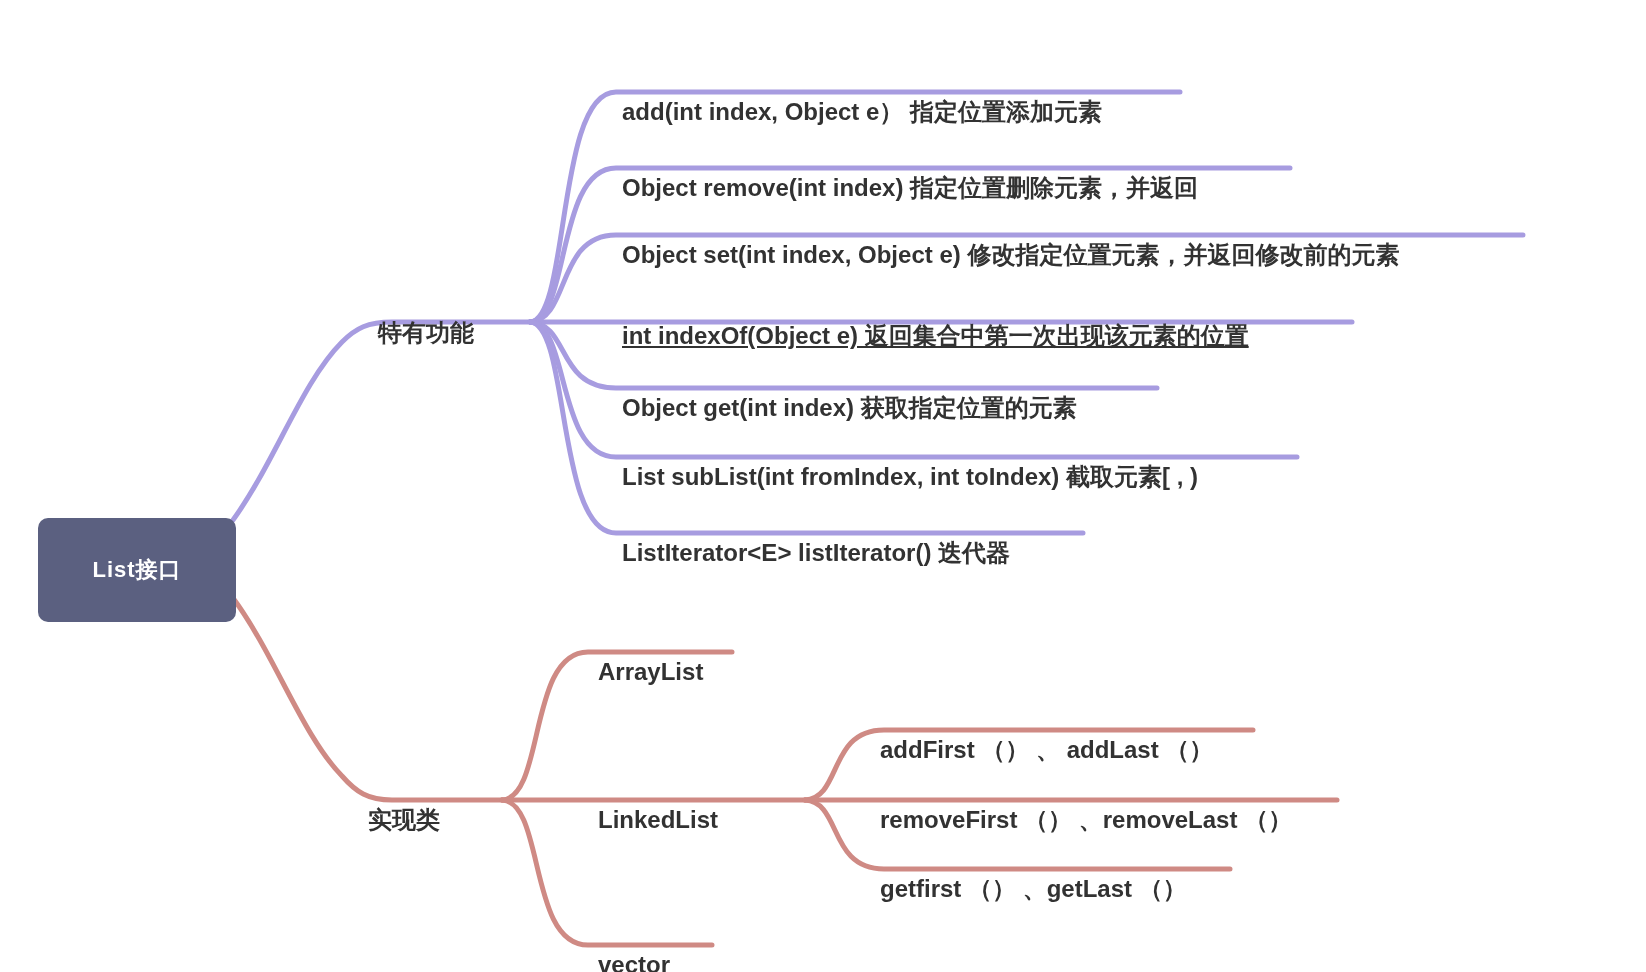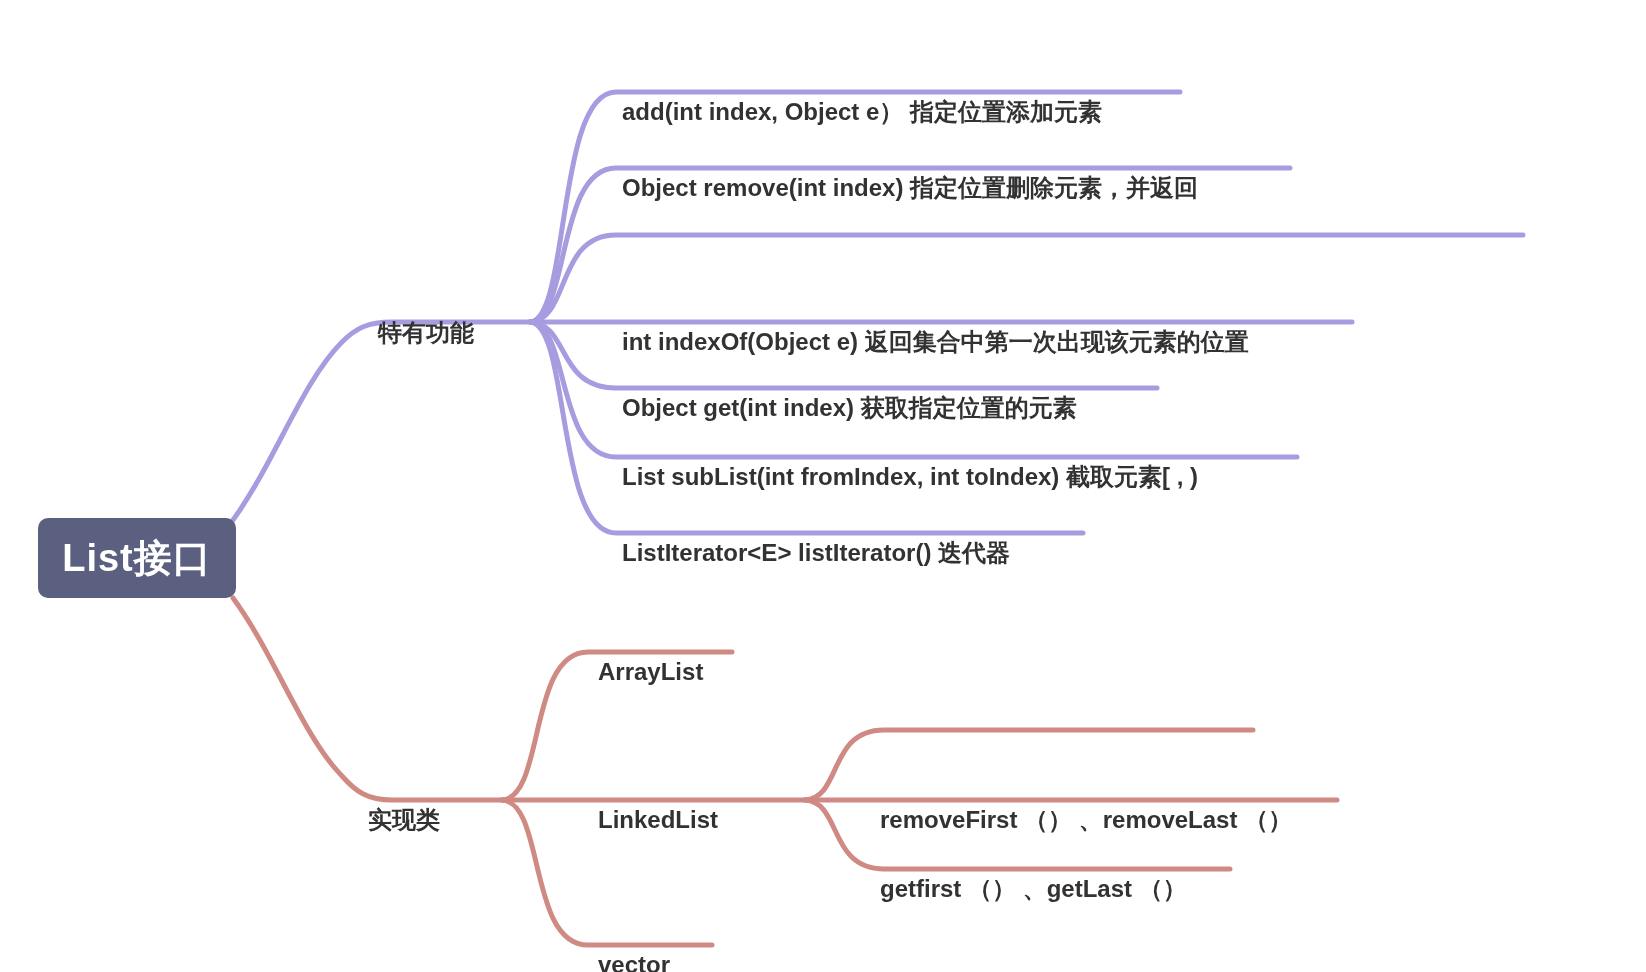--- a/index.html
+++ b/index.html
@@ -41,28 +41,28 @@
     line-height: 34px;
     color: var(--text);
     white-space: nowrap;
     margin-top: 48px;
   }
   .root-node {
     position: absolute;
     left: 38px;
     top: 518px;
     width: 198px;
-    height: 80px;
+    height: 104px;
     background: var(--root-bg);
     color: var(--root-text);
     border-radius: 10px;
     display: flex;
     align-items: center;
     justify-content: center;
-    font-size: 38px;
+    font-size: 22px;
     font-weight: 700;
     letter-spacing: 1px;
   }
 </style>
 </head>
 <body>
 
 <div class="canvas">
 
   <svg class="edges" viewBox="0 0 1646 972" xmlns="http://www.w3.org/2000/svg">
@@ -88,25 +88,27 @@
     <path class="edge red" d="M 805 800 C 842 802, 828 869, 884 869 L 1230 869"></path>
   </svg>
 
   <div class="root-node">List接口</div>
 
   <div class="label" style="left:378px; top:268px;">特有功能</div>
   <div class="label" style="left:368px; top:755px;">实现类</div>
 
   <div class="label" style="left:622px; top:47px;">add(int index, Object e） 指定位置添加元素</div>
   <div class="label" style="left:622px; top:123px;">Object remove(int index) 指定位置删除元素，并返回</div>
-  <div class="label" style="left:622px; top:277px;">int indexOf(Object e) 返回集合中第一次出现该元素的位置</div>
+  <div class="label" style="left:622px; top:190px;">Object set(int index, Object e) 修改指定位置元素，并返回修改前的元素</div>
+  <div class="label" style="left:622px; top:271px;text-decoration:underline;">int indexOf(Object e) 返回集合中第一次出现该元素的位置</div>
   <div class="label" style="left:622px; top:412px;">List subList(int fromIndex, int toIndex) 截取元素[ , )</div>
   <div class="label" style="left:622px; top:343px;">Object get(int index) 获取指定位置的元素</div>
   <div class="label" style="left:622px; top:488px;">ListIterator&lt;E&gt; listIterator() 迭代器</div>
 
   <div class="label" style="left:598px; top:607px;">ArrayList</div>
   <div class="label" style="left:598px; top:755px;">LinkedList</div>
   <div class="label" style="left:598px; top:900px;">vector</div>
 
+  <div class="label" style="left:880px; top:685px;">addFirst （） 、 addLast （）</div>
   <div class="label" style="left:880px; top:824px;">getfirst （） 、getLast （）</div>
   <div class="label" style="left:880px; top:755px;">removeFirst （） 、removeLast （）</div>
 
 </div>
 
 </body></html>

